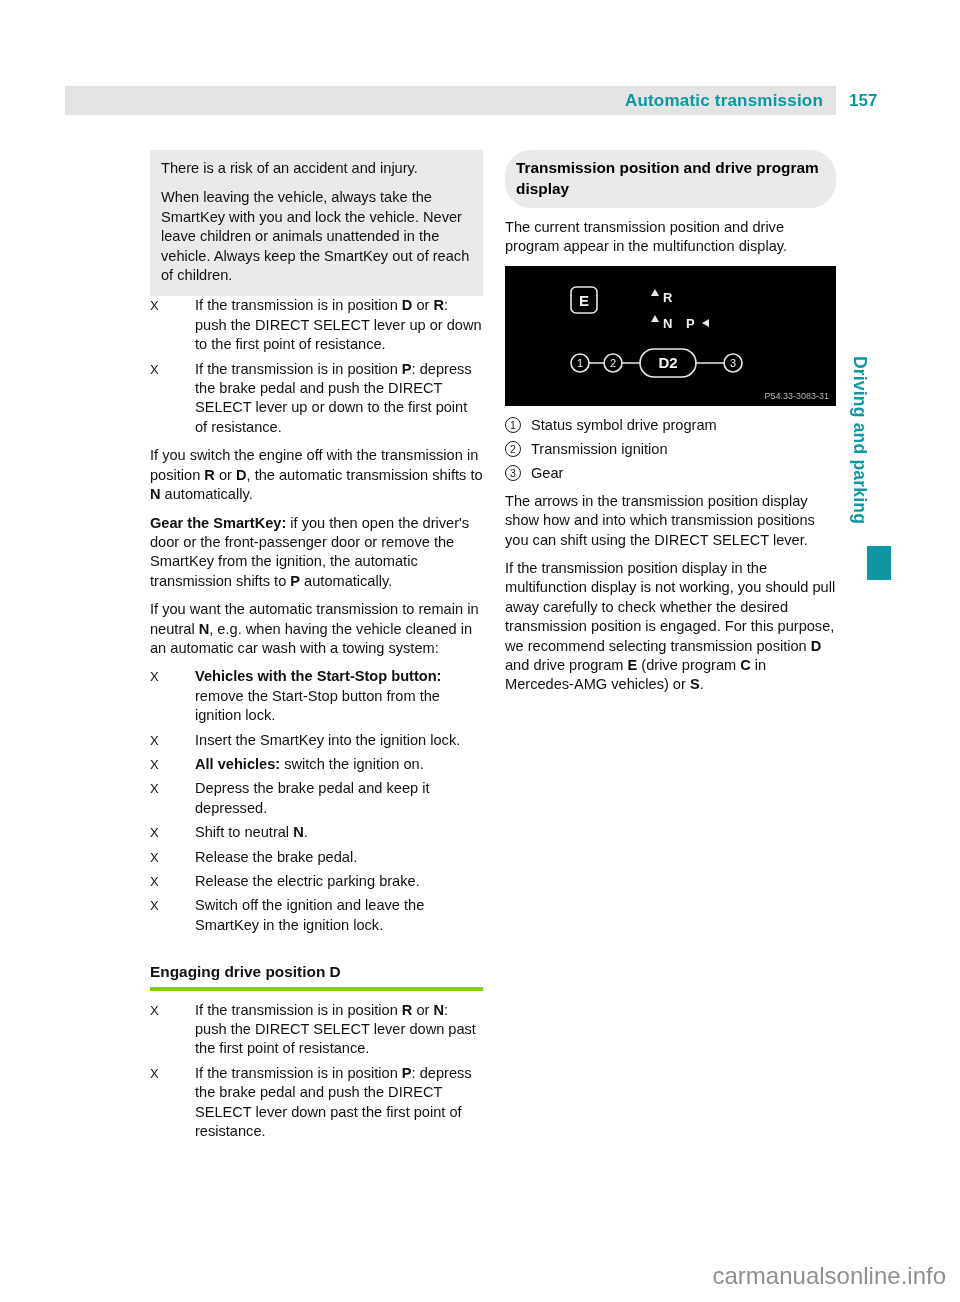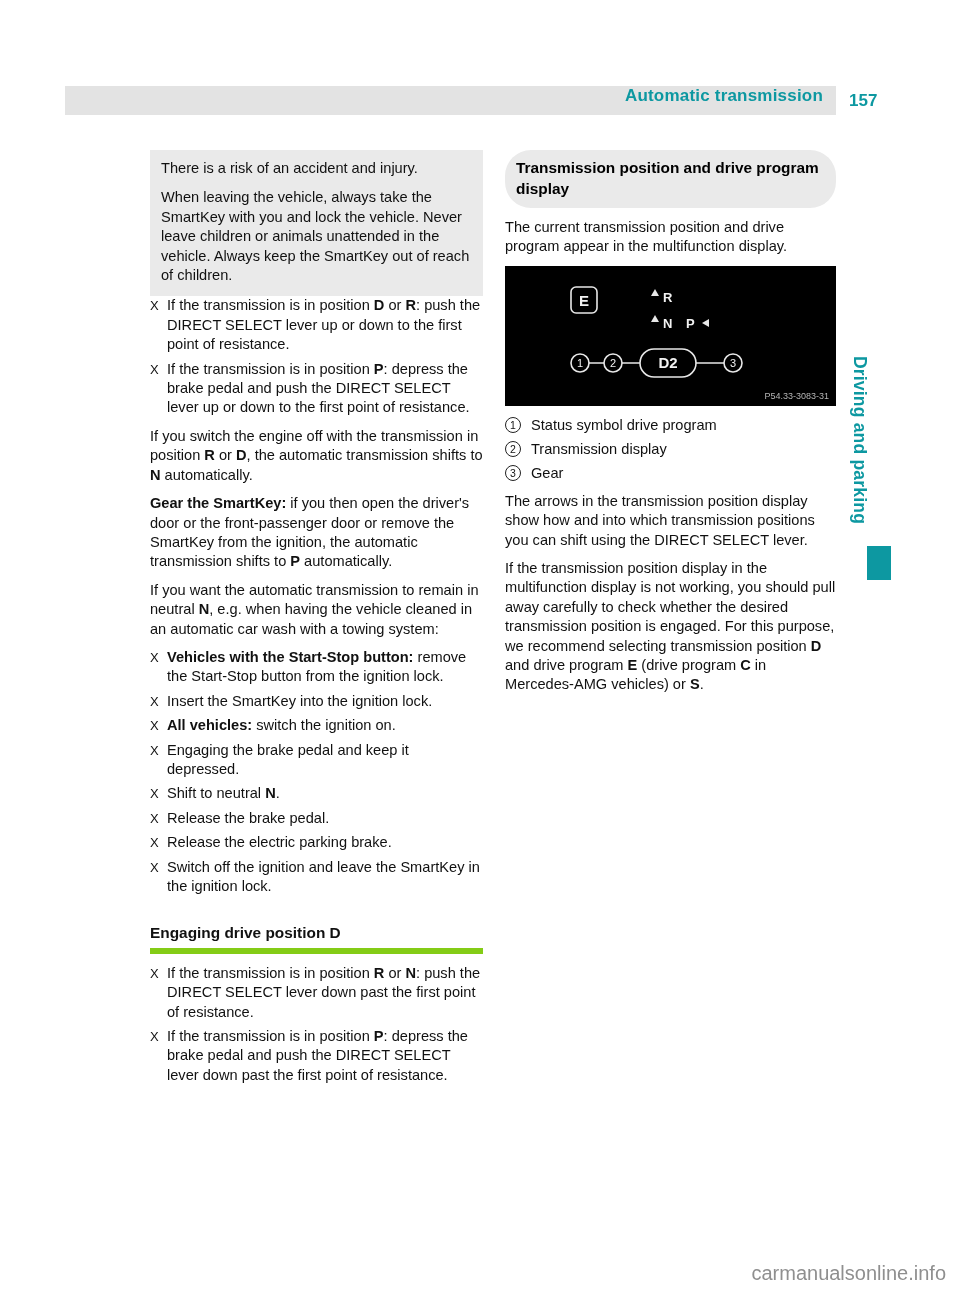--- a/index.html
+++ b/index.html
@@ -4,21 +4,21 @@
 <style>
   * { margin:0; padding:0; box-sizing:border-box; }
   html,body { width:960px; }
   body {
     height:1302px; position:relative; overflow:hidden; background:#fff;
     font-family:"Liberation Sans","DejaVu Sans",sans-serif; color:#111;
   }
   .band {
     position:absolute; left:65px; top:86px; width:771px; height:29px;
     background:var(--band,#e3e3e3);
-    display:flex; align-items:flex-start; justify-content:flex-end; padding-right:13px;
+    display:flex; align-items:center; justify-content:flex-end; padding-right:13px;
   }
   .band-title { color:var(--accent,#0d98a1); font-weight:bold; font-size:17px; letter-spacing:.2px; }
   .page-num {
     position:absolute; left:849px; top:86px; line-height:29px;
     color:var(--accent,#0d98a1); font-weight:bold; font-size:17px;
   }
   .side-label {
     position:absolute; left:723px; top:429px; width:272px; height:22px;
     transform:rotate(90deg); text-align:center;
     color:var(--accent,#0d98a1); font-weight:bold; font-size:17.5px; letter-spacing:.2px;
@@ -28,26 +28,26 @@
 
   .col { position:absolute; top:150px; font-size:14.6px; line-height:19.4px; }
   .col-left  { left:150px; width:333px; }
   .col-right { left:505px; width:331px; }
 
   .graybox { background:var(--panel,#eaeaea); padding:9px 11px 11px; }
   .graybox p + p { margin-top:10px; }
 
   .bullet { display:flex; margin-bottom:5px; }
   .bmark  { flex:0 0 17px; font-size:13px; line-height:19.4px; }
-  .btext  { flex:1; }
+  .btext  { flex:1;margin-left:28px; }
   .para   { margin:9px 0; }
 
   .subheading {
     font-weight:bold; font-size:15.4px; margin:27px 0 10px;
-    padding-bottom:5px; border-bottom:6px solid #84cc16;
+    padding-bottom:5px; border-bottom:4px solid #84cc16;
   }
   .section-box {
     background:var(--panel,#eaeaea); font-weight:bold; font-size:15.4px;
     line-height:20.5px; padding:8px 11px 9px; margin-bottom:10px; color:#000;border-radius:26px;
   }
   .intro { margin:2px 0 9px; }
 
   .mfd { display:block; margin:5px 0 9px; }
   .mfd-bg     { fill:var(--display-bg,#000); }
   .mfd-stroke { fill:var(--display-bg,#000); stroke:#e8e8e8; stroke-width:1.6; }
@@ -59,21 +59,21 @@
   .mfd-gear   { font-size:15px; }
   .mfd-code   { fill:#b5b5b5; font-size:9px; font-weight:normal; }
 
   .legend { margin-bottom:6px; }
   .legend-row { display:flex; margin-bottom:4px; line-height:20px; }
   .callout {
     flex:0 0 16px; width:16px; height:16px; border:1px solid #222; border-radius:50%;
     font-size:10.5px; line-height:14px; text-align:center; margin:2px 10px 0 0;
   }
 
-  .watermark { position:absolute; right:14px; top:1262px; font-size:20px; color:var(--watermark,#8f8f8f); }
+  .watermark { position:absolute; right:14px; top:1262px; font-size:24px; color:var(--watermark,#8f8f8f); }
   b { font-weight:700; }
 </style>
 </head>
 <body>
 
 <div>
 
   <div class="band">
     <span class="band-title">Automatic transmission</span>
   </div>
@@ -112,21 +112,21 @@
       <div class="bullet">
         <span class="bmark">X</span>
         <div class="btext"><span>Insert the SmartKey into the ignition lock.</span></div>
       </div>
       <div class="bullet">
         <span class="bmark">X</span>
         <div class="btext"><b>All vehicles:</b><span> switch the ignition on.</span></div>
       </div>
       <div class="bullet">
         <span class="bmark">X</span>
-        <div class="btext"><span>Engaging the brake pedal and keep it depressed.</span></div>
+        <div class="btext"><span>Depress the brake pedal and keep it depressed.</span></div>
       </div>
       <div class="bullet">
         <span class="bmark">X</span>
         <div class="btext"><span>Shift to neutral </span><b>N</b><span>.</span></div>
       </div>
       <div class="bullet">
         <span class="bmark">X</span>
         <div class="btext"><span>Release the brake pedal.</span></div>
       </div>
       <div class="bullet">
@@ -182,21 +182,21 @@
       <text class="mfd-code" x="324" y="133" text-anchor="end">P54.33-3083-31</text>
     </svg>
 
     <div class="legend">
       <div class="legend-row">
         <span class="callout">1</span>
         <span>Status symbol drive program</span>
       </div>
       <div class="legend-row">
         <span class="callout">2</span>
-        <span>Transmission display</span>
+        <span>Transmission ignition</span>
       </div>
       <div class="legend-row">
         <span class="callout">3</span>
         <span>Gear</span>
       </div>
     </div>
 
     <p class="para"><span>The arrows in the transmission position display show how and into which transmission positions you can shift using the DIRECT SELECT lever.</span></p>
     <p class="para"><span>If the transmission position display in the multifunction display is not working, you should pull away carefully to check whether the desired transmission position is engaged. For this purpose, we recommend selecting transmission position </span><b>D</b><span> and drive program </span><b>E</b><span> (drive program </span><b>C</b><span> in Mercedes-AMG vehicles) or </span><b>S</b><span>.</span></p>
 

